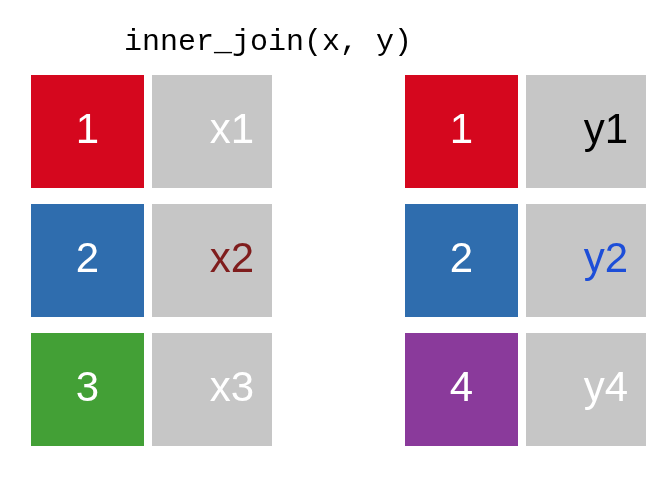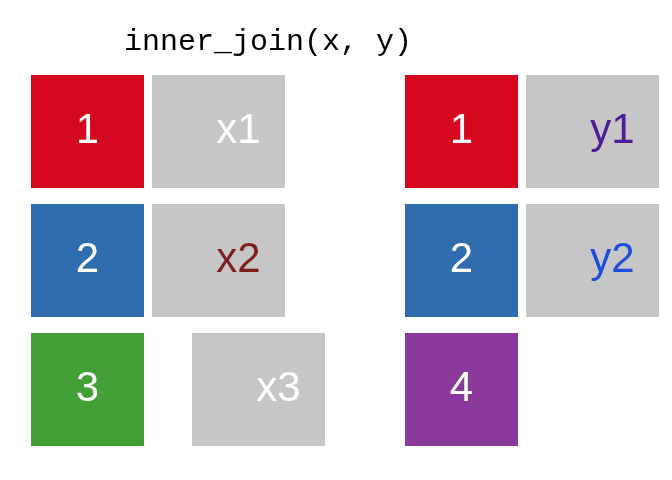--- a/index.html
+++ b/index.html
@@ -52,21 +52,21 @@
     position: absolute;
     top: 0;
     width: 113px;
     height: 113px;
     display: flex;
     align-items: center;
     justify-content: center;
     box-sizing: border-box;
   }
   .cell-key  { left: 0; }
-  .cell-val  { left: 121px; width: 133px; background: #c6c6c6; padding-left: 40px; }
+  .cell-val  { left: 121px; width: 120px; background: #c6c6c6; padding-left: 40px; }
 
   .cell-label {
     display: block;
     font-family: "Liberation Sans", sans-serif;
     font-size: 42px;
     line-height: 42px;
     color: #ffffff;
     font-weight: 400;
     position: relative;
     top: -3px;
@@ -97,48 +97,51 @@
       </div>
       <div class="cell cell-val" style="background: rgb(198, 198, 198);">
         <span class="cell-label" style="color: #7f1d1d;">x2</span>
       </div>
     </div>
 
     <div class="table-row">
       <div class="cell cell-key" style="background:#43a036;">
         <span class="cell-label" style="color: rgb(255, 255, 255);">3</span>
       </div>
-      <div class="cell cell-val" style="background: rgb(198, 198, 198); margin-left: 40px;">
+      <div class="cell cell-val" style="background: rgb(198, 198, 198);">
         <span class="cell-label" style="color: rgb(255, 255, 255);">x3</span>
       </div>
     </div>
 
   </div>
 
   <div class="table-group" id="table-y">
 
     <div class="table-row">
       <div class="cell cell-key" style="background:#d5071e;">
         <span class="cell-label" style="color: rgb(255, 255, 255);">1</span>
       </div>
       <div class="cell cell-val" style="background: rgb(198, 198, 198);">
-        <span class="cell-label" style="color: #4c1d95;">y1</span>
+        <span class="cell-label" style="color: #000000;">y1</span>
       </div>
     </div>
 
     <div class="table-row">
       <div class="cell cell-key" style="background:#2f6dae;">
         <span class="cell-label" style="color: rgb(255, 255, 255);">2</span>
       </div>
       <div class="cell cell-val" style="background: rgb(198, 198, 198);">
         <span class="cell-label" style="color: #1d4ed8;">y2</span>
       </div>
     </div>
 
     <div class="table-row">
       <div class="cell cell-key" style="background:#8a3a9b;">
         <span class="cell-label" style="color: rgb(255, 255, 255);">4</span>
       </div>
+      <div class="cell cell-val" style="background: rgb(198, 198, 198);">
+        <span class="cell-label" style="color: rgb(255, 255, 255);">y4</span>
+      </div>
     </div>
 
   </div>
 
 </div>
 
 </body></html>

